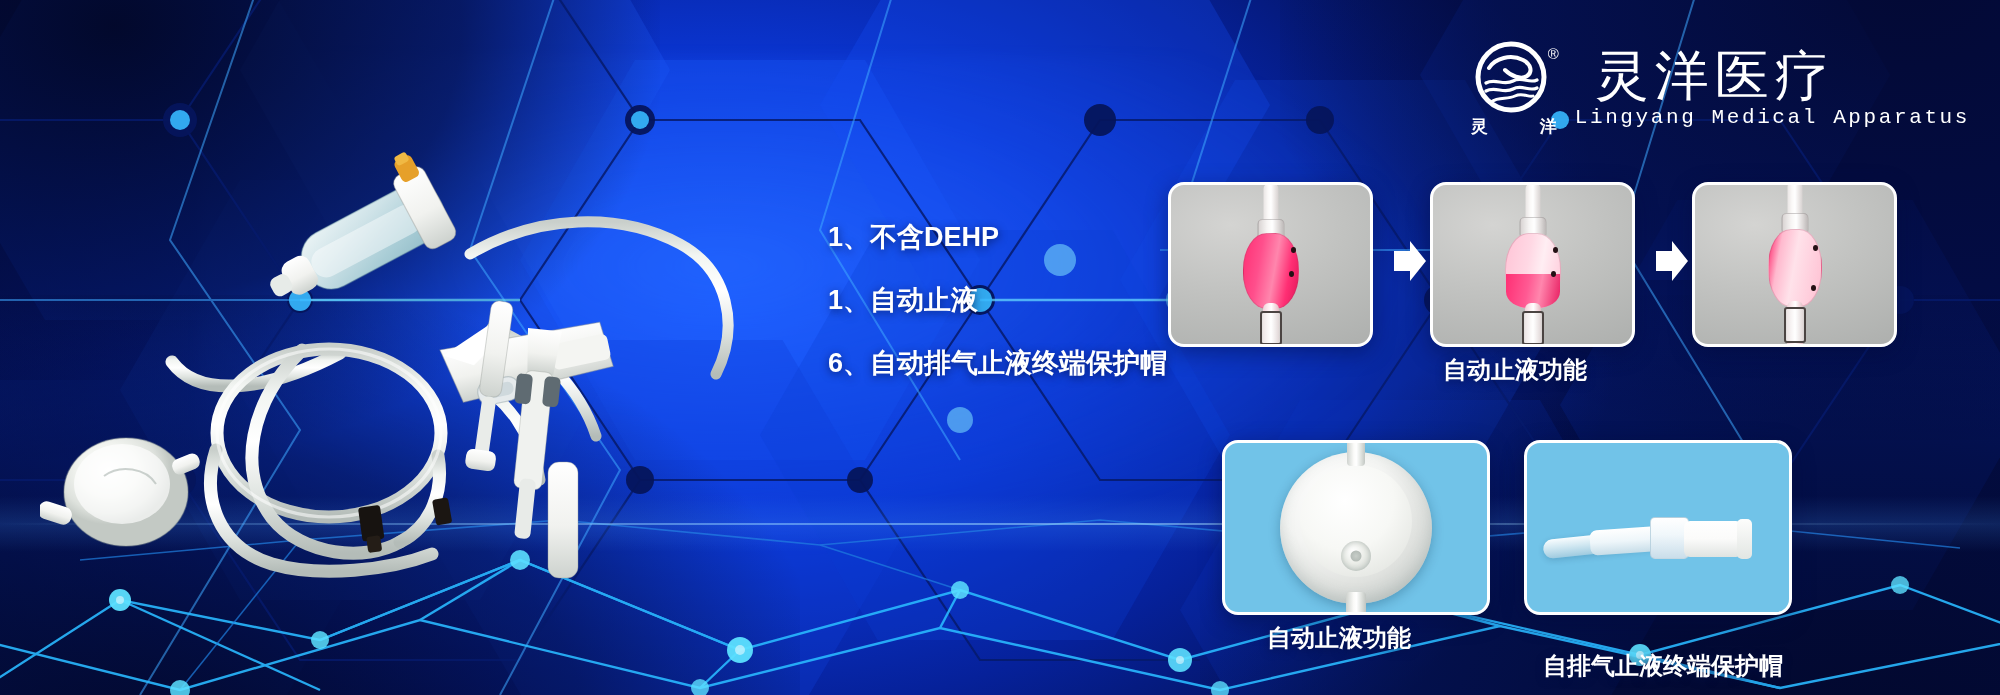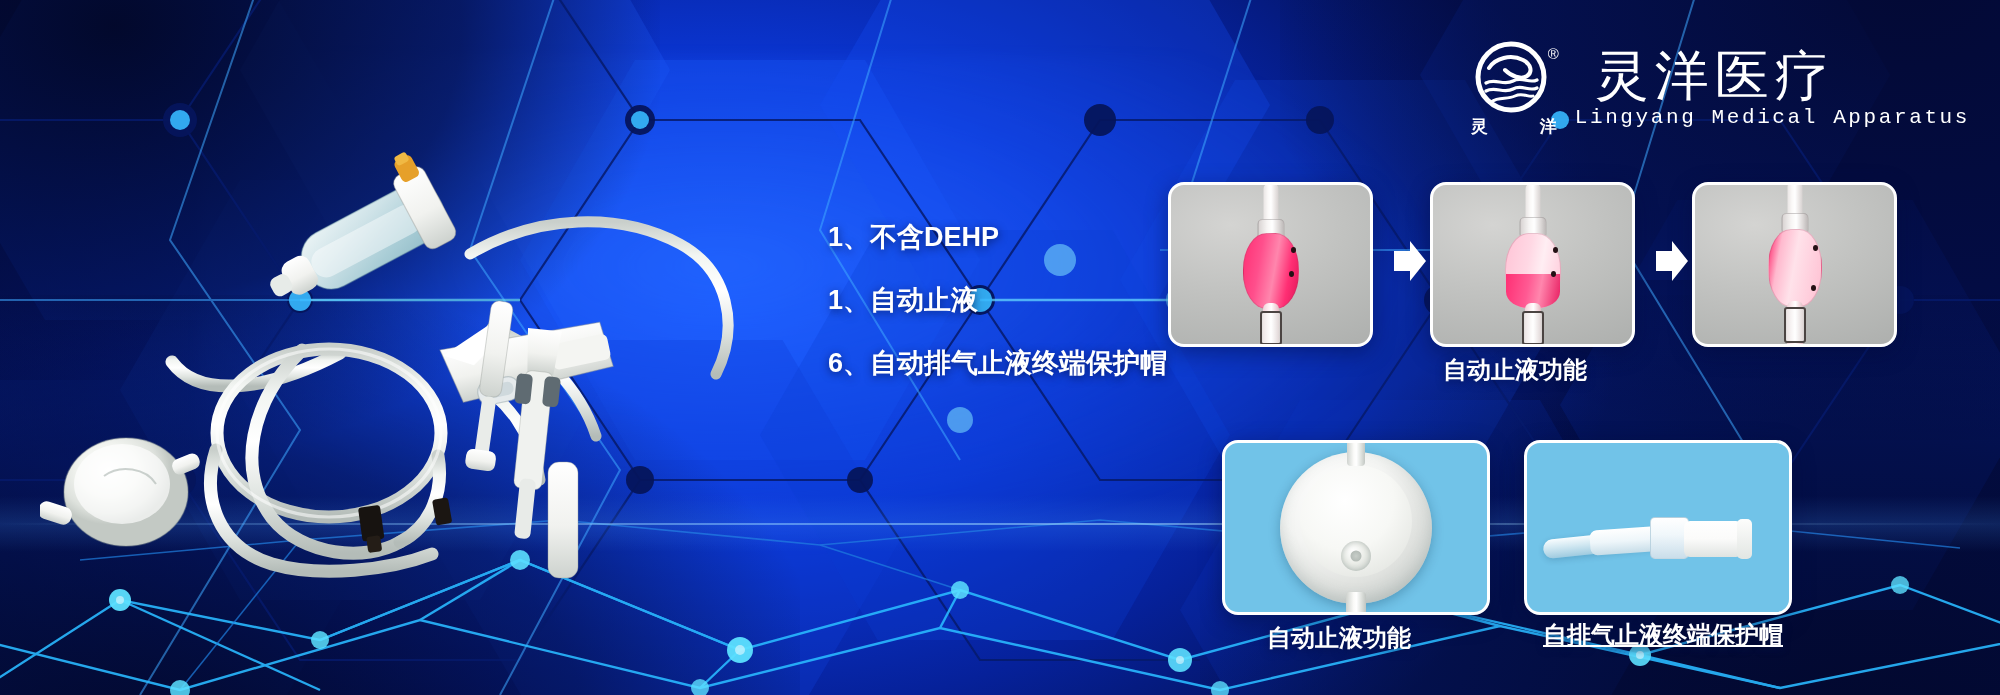--- a/index.html
+++ b/index.html
@@ -566,15 +566,15 @@
 
   <div class="photo photo-lightblue" style="left:1524px; top:440px; width:268px; height:175px;">
     <div class="cap-tube"></div>
     <div class="cap-sleeve"></div>
     <div class="cap-luer"></div>
     <div class="cap-white"></div>
     <div class="cap-ring"></div>
   </div>
 
   <div class="caption" style="left:1267px; top:624px;">自动止液功能</div>
-  <div class="caption" style="left:1543px; top:621px;text-decoration:underline;">自排气止液终端保护帽</div>
+  <div class="caption" style="left:1543px; top:652px;">自排气止液终端保护帽</div>
 
 </div>
 
 </body></html>

